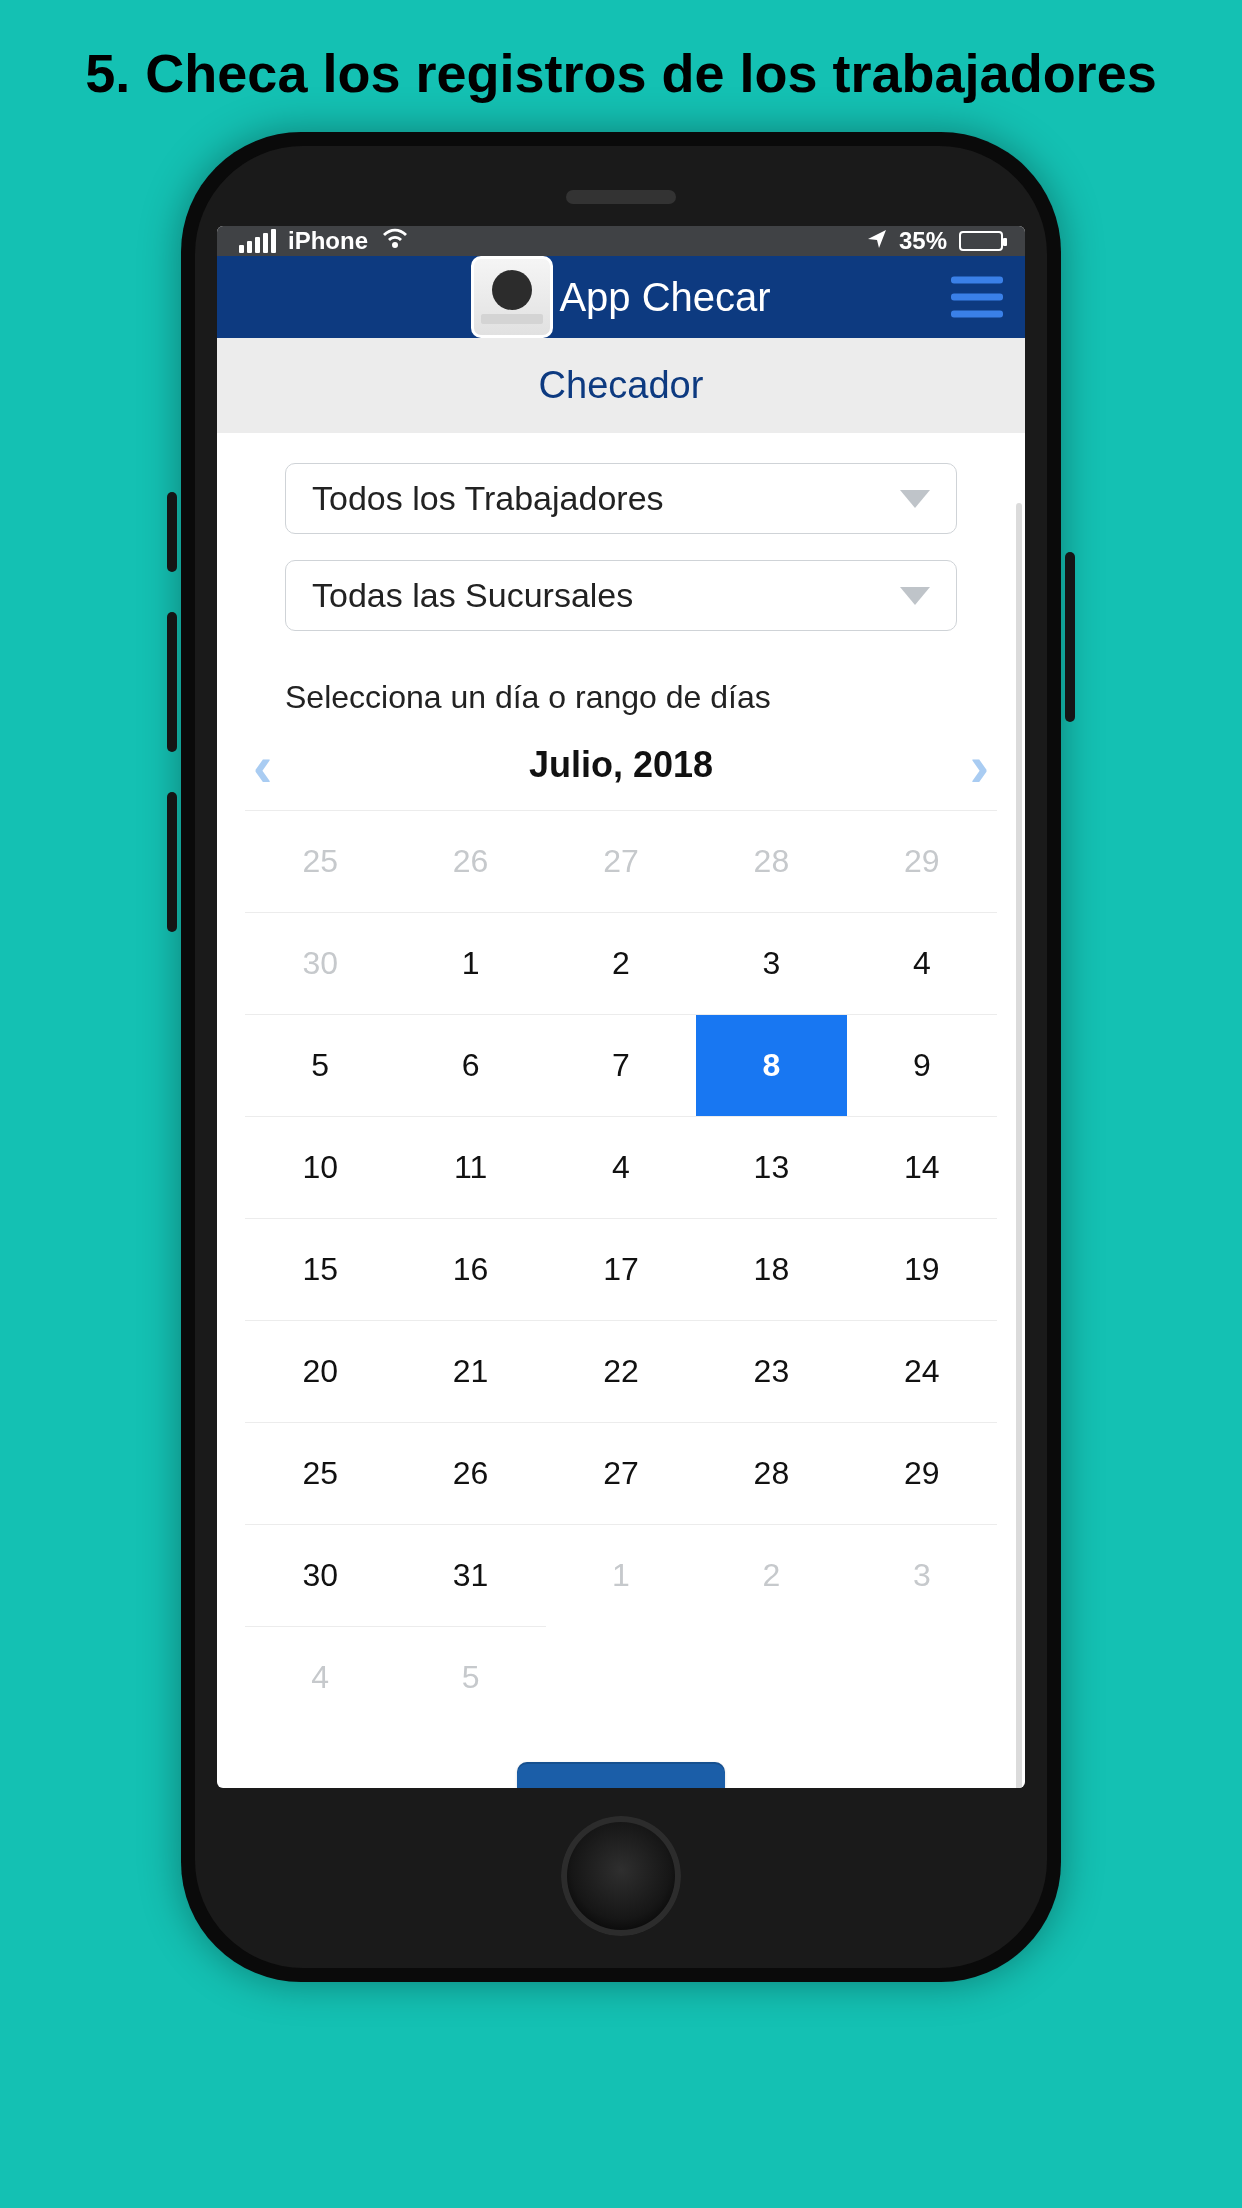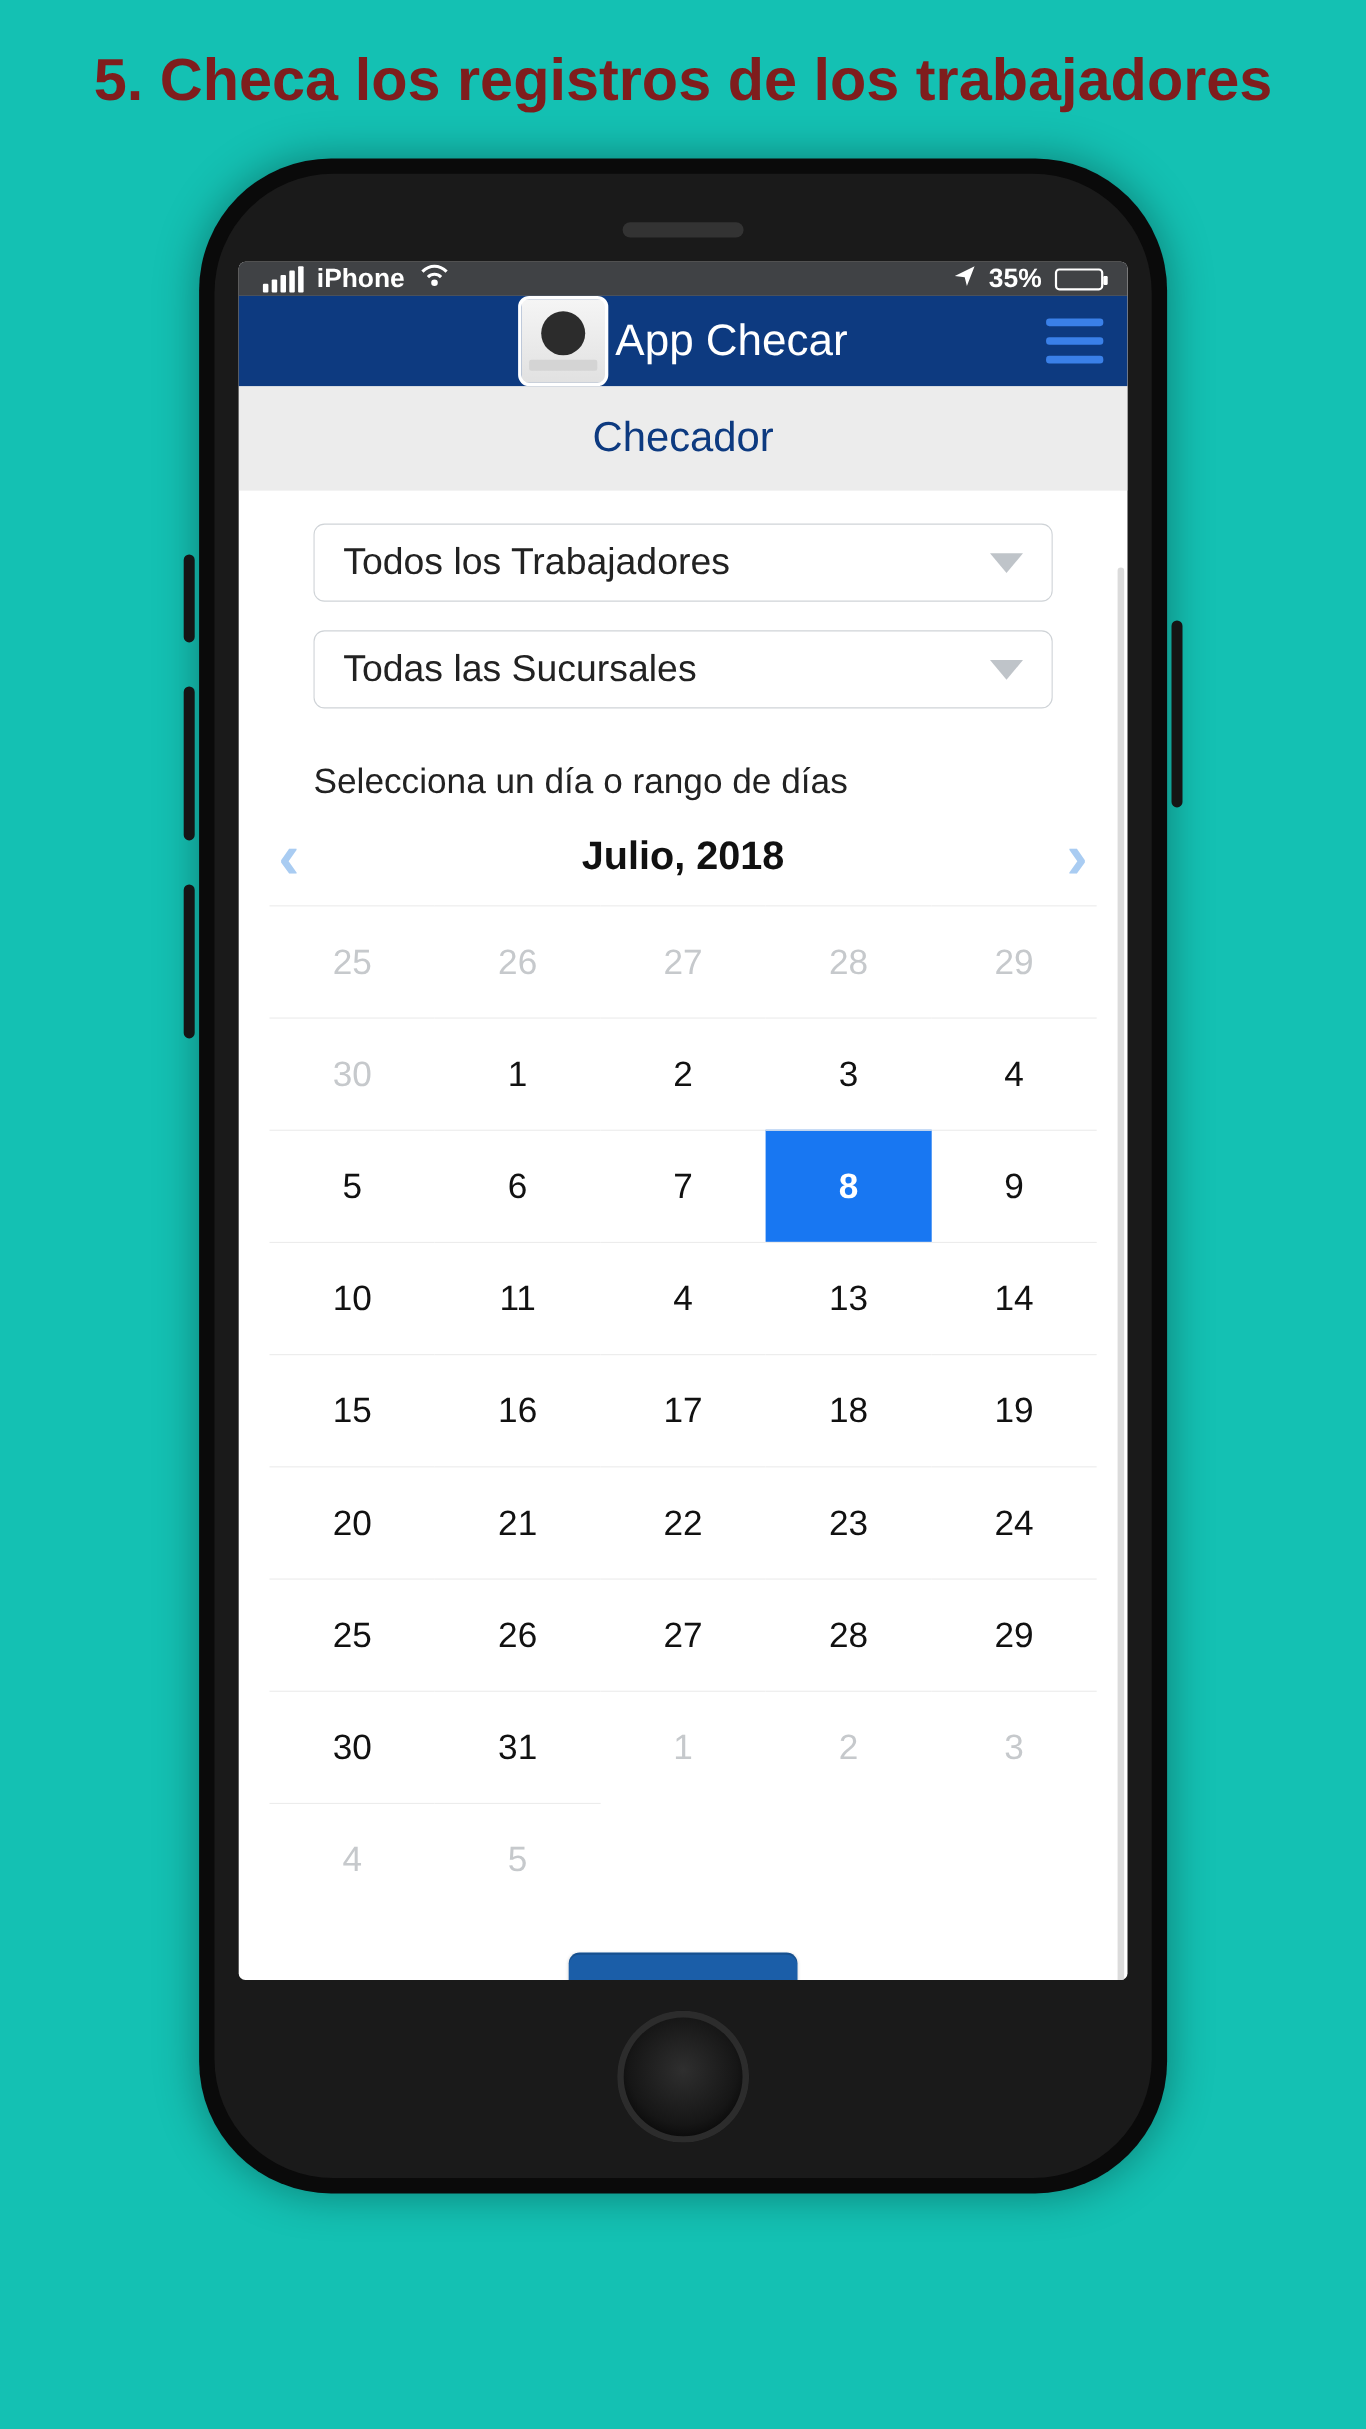--- a/index.html
+++ b/index.html
@@ -5,25 +5,25 @@
   * { box-sizing: border-box; margin: 0; padding: 0; }
   body {
     width: 1242px;
     height: 2208px;
     background: #14c1b3;
     font-family: -apple-system, "Segoe UI", Arial, sans-serif;
     overflow: hidden;
   }
 
   .promo-heading {
-    color: #7f1d1d;
+    color: #000000;
     font-size: 54px;
     font-weight: 700;
     text-align: center;
-    padding: 42px 30px 40px;
+    padding: 42px 30px 28px;
   }
 
   
   .phone {
     width: 880px;
     height: 1850px;
     margin: 0 auto;
     background: #0a0a0a;
     border-radius: 120px;
     padding: 14px;

